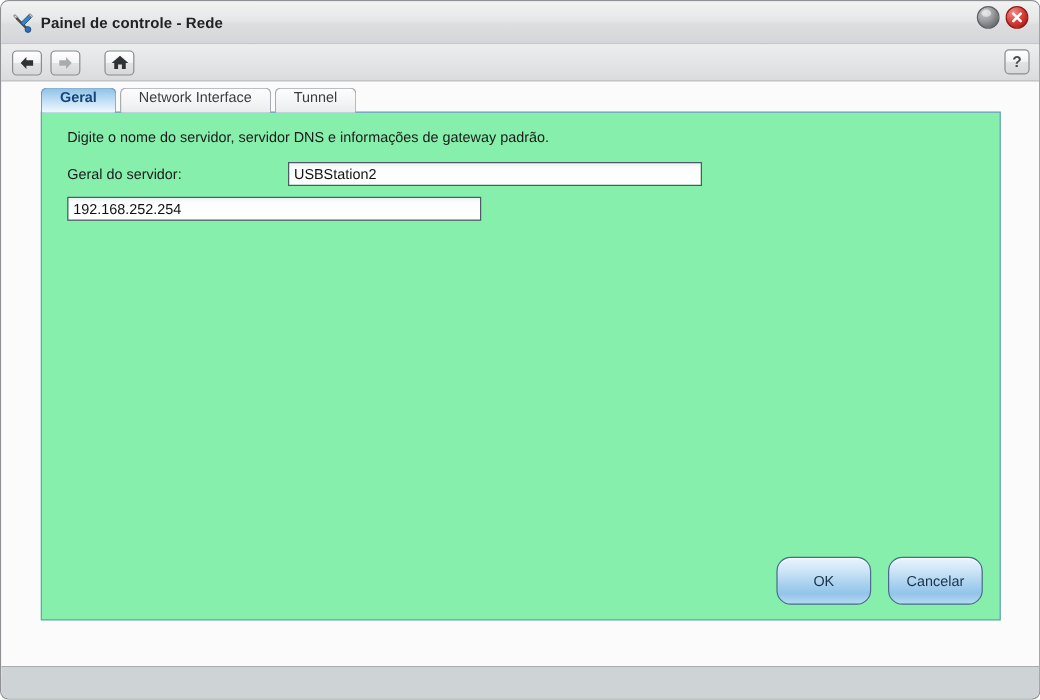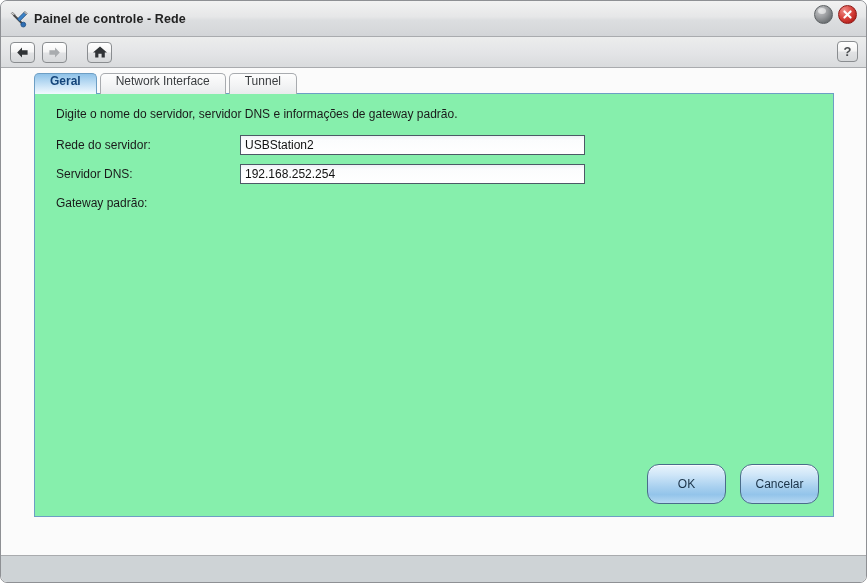--- a/index.html
+++ b/index.html
@@ -336,29 +336,27 @@
       </div>
     </div>
 
     <div class="panel">
       <div class="panel-inner">
 
         <div class="hint">Digite o nome do servidor, servidor DNS e informações de gateway padrão.</div>
 
         <div class="form">
           <div class="form-row">
-            <label class="form-label">Rede do servidor:</label>
+            <label class="form-label">Geral do servidor:</label>
             <input class="form-input" type="text" value="USBStation2" style="">
           </div>
           <div class="form-row">
-            <label class="form-label">Servidor DNS:</label>
             <input class="form-input" type="text" value="192.168.252.254" style="">
           </div>
           <div class="form-row">
-            <label class="form-label">Gateway padrão:</label>
           </div>
         </div>
 
         <div class="panel-buttons">
           <div class="pill-btn">OK</div>
           <div class="pill-btn">Cancelar</div>
         </div>
 
       </div>
     </div>

